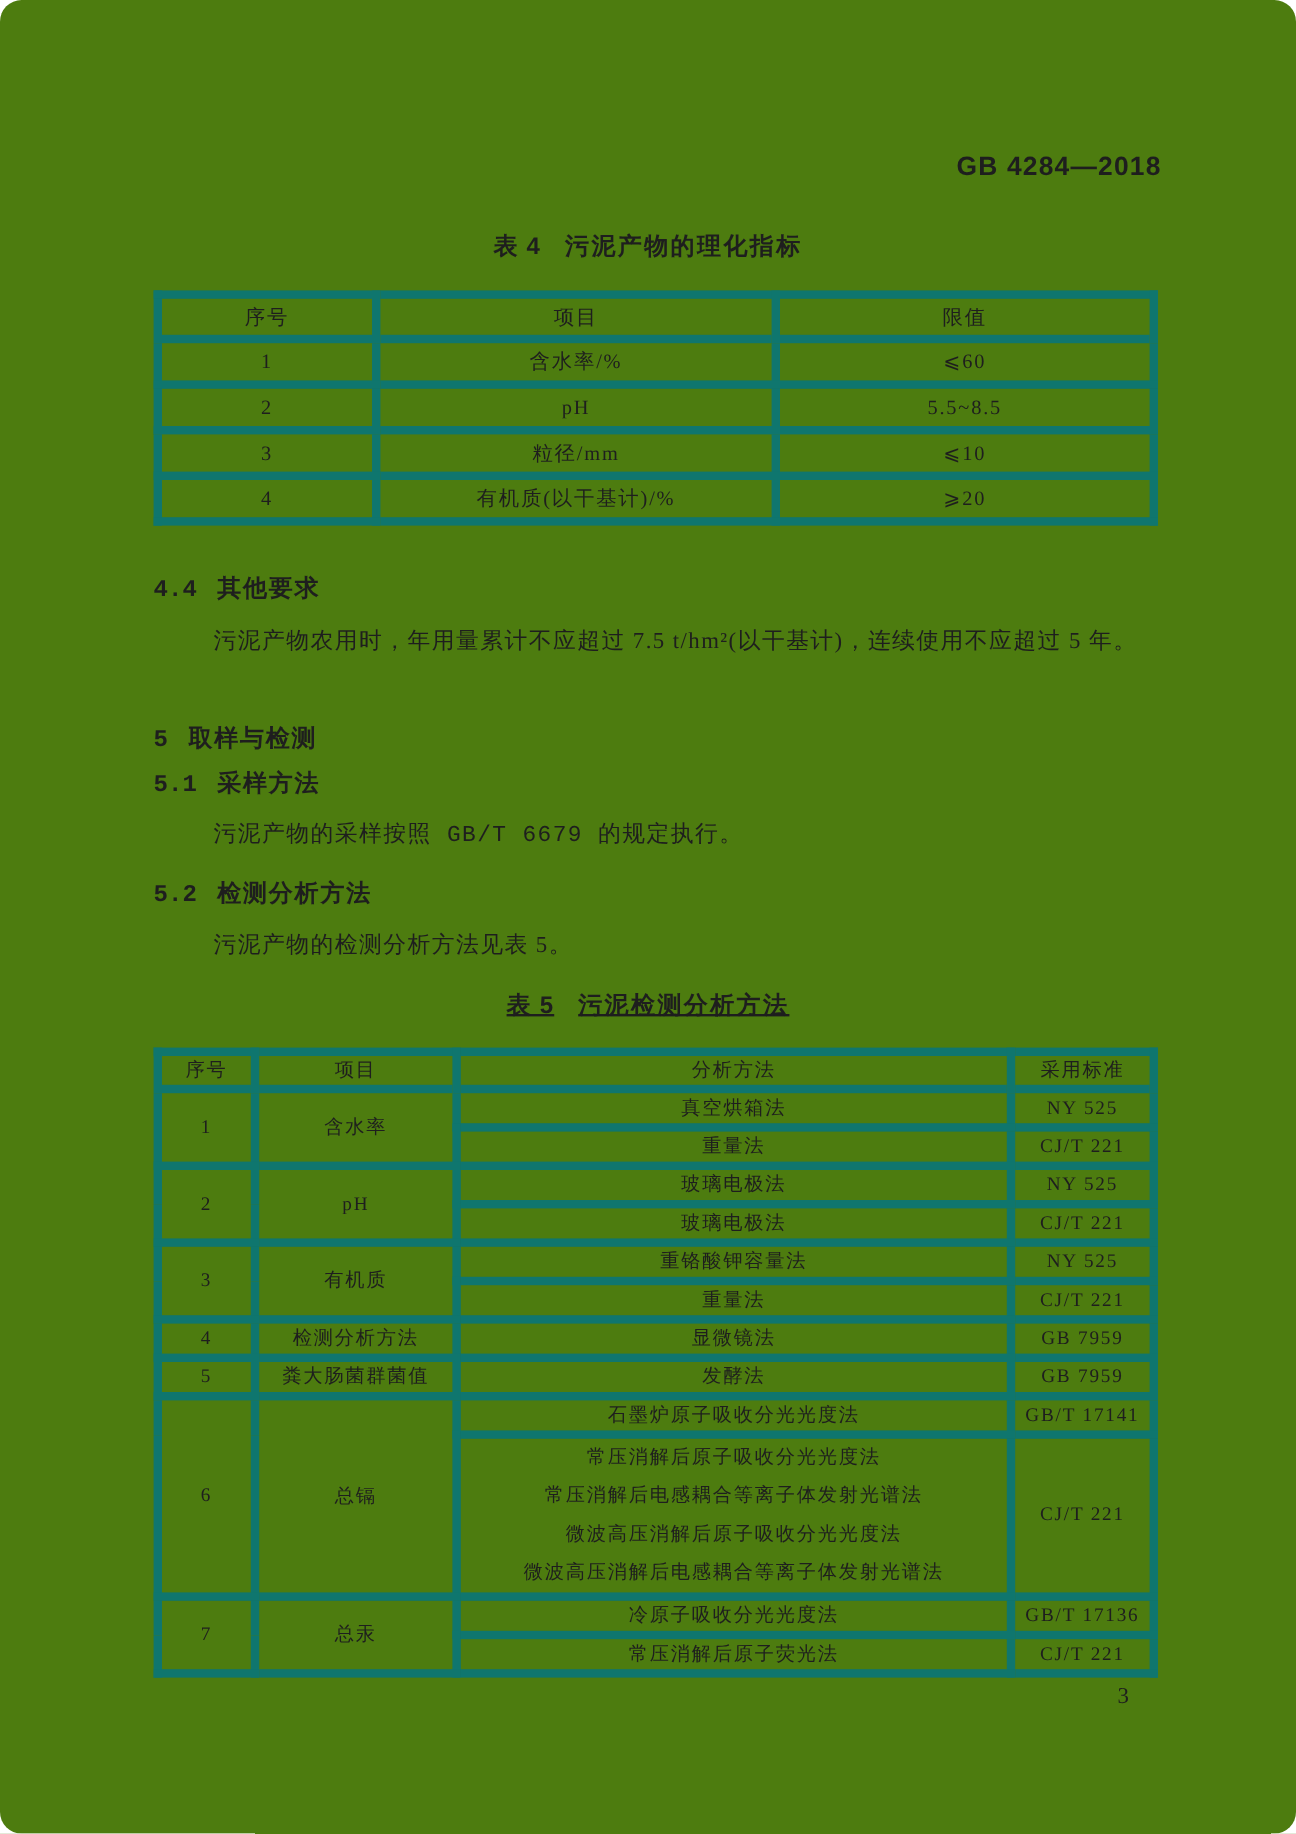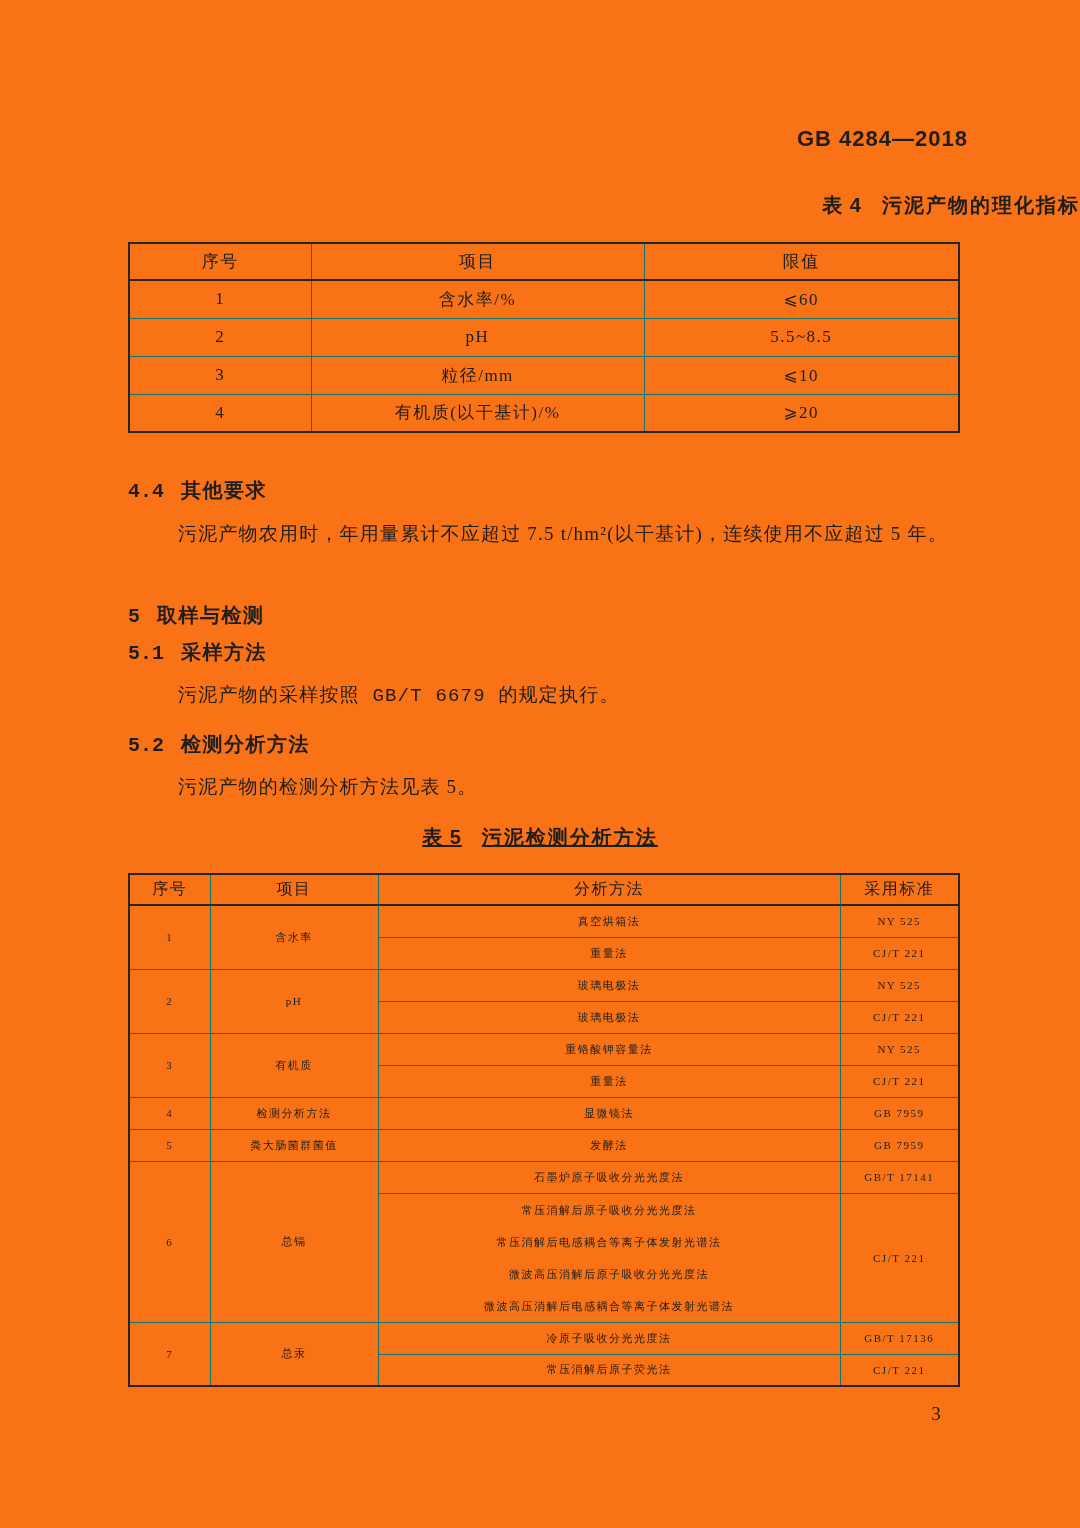--- a/index.html
+++ b/index.html
@@ -2,24 +2,25 @@
 <html><head>
 <meta charset="utf-8">
 <style>
   * { margin: 0; padding: 0; box-sizing: border-box; }
   html, body { background: #ffffff; }
   .page {
     position: relative;
     width: 1080px;
     height: 1528px;
     margin: 0 auto;
-    background: #f97316;
+    background: #4d7c0f;
     color: #1e1e1e;
     font-family: "Liberation Serif", "DejaVu Serif", serif;
     overflow: hidden;
+    border-radius: 18px;
   }
   .doc-code {
     position: absolute;
     top: 126px;
     right: 112px;
     font-family: "Liberation Sans", "DejaVu Sans", sans-serif;
     font-weight: bold;
     font-size: 22px;
     letter-spacing: 1px;
   }
@@ -36,33 +37,33 @@
   .tbl-title .tbl-label { margin-right: 20px; letter-spacing: 1px; }
   .doc-table {
     position: absolute;
     left: 128px;
     width: 830px;
     border-collapse: collapse;
     table-layout: fixed;
     border: 2px solid #262626;
   }
   .doc-table th, .doc-table td {
-    border: 1px solid #0f766e;
+    border: 7px solid #0f766e;
     text-align: center;
     vertical-align: middle;
     font-weight: normal;
     font-size: 17px;
     letter-spacing: 1.5px;
     padding: 0 4px;
   }
   .doc-table thead th { border-bottom: 2px solid #262626; }
   .t4 thead th { height: 37px; }
   .t4 tbody td { height: 38px; }
   .t5 thead th { height: 31px; font-size: 16px; }
-  .t5 td { height: 32px; font-size: 11px; }
+  .t5 td { height: 32px; font-size: 16px; }
   .t5 td.multi { height: auto; padding: 0; }
   .t5 td.multi .mline { line-height: 32px; height: 32px; }
   .latin { letter-spacing: 0.5px; }
   .sec-h {
     position: absolute;
     left: 128px;
     font-family: Liberation Mono, monospace;
     font-weight: bold;
     font-size: 20px;
     letter-spacing: 1.5px;
@@ -85,21 +86,21 @@
     font-size: 19px;
   }
 </style>
 </head>
 <body>
 
 <div class="page">
 
   <div class="doc-code">GB 4284—2018</div>
 
-  <div class="tbl-title" style="top:192px;text-align:right;">
+  <div class="tbl-title" style="top:192px;">
     <span class="tbl-label">表 4</span><span>污泥产物的理化指标</span>
   </div>
 
   <table class="doc-table t4" style="top:242px;">
     <colgroup>
         <col style="width:182px">
         <col style="width:333px">
         <col style="width:315px">
       </colgroup>
     <thead>

